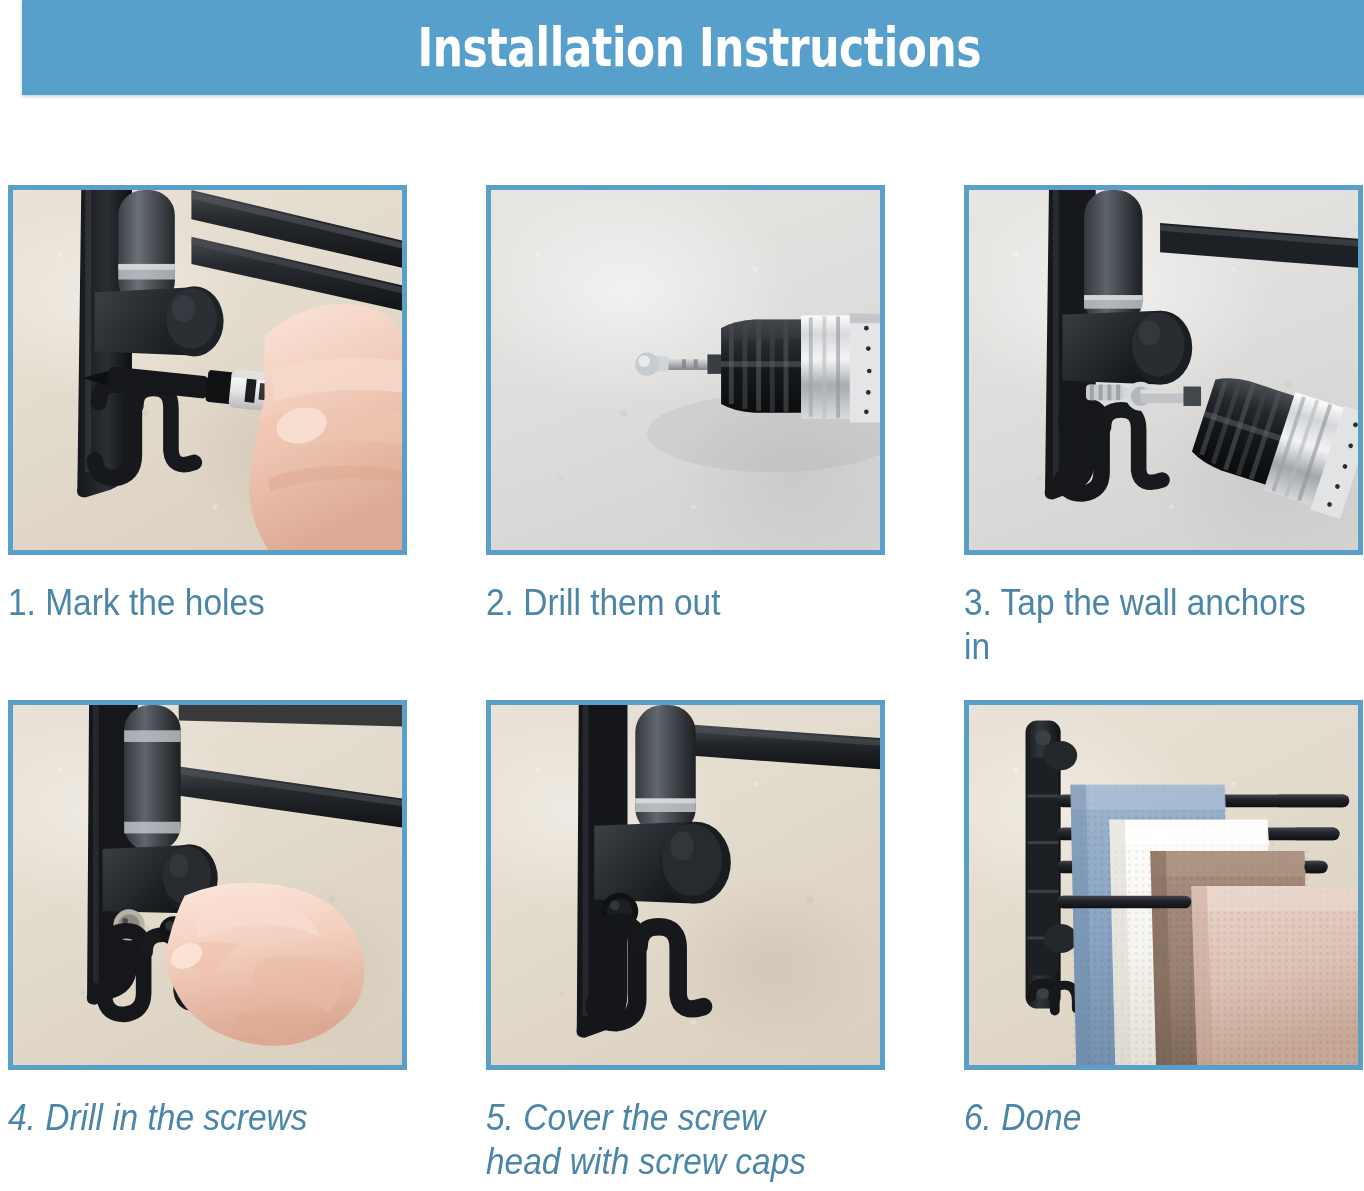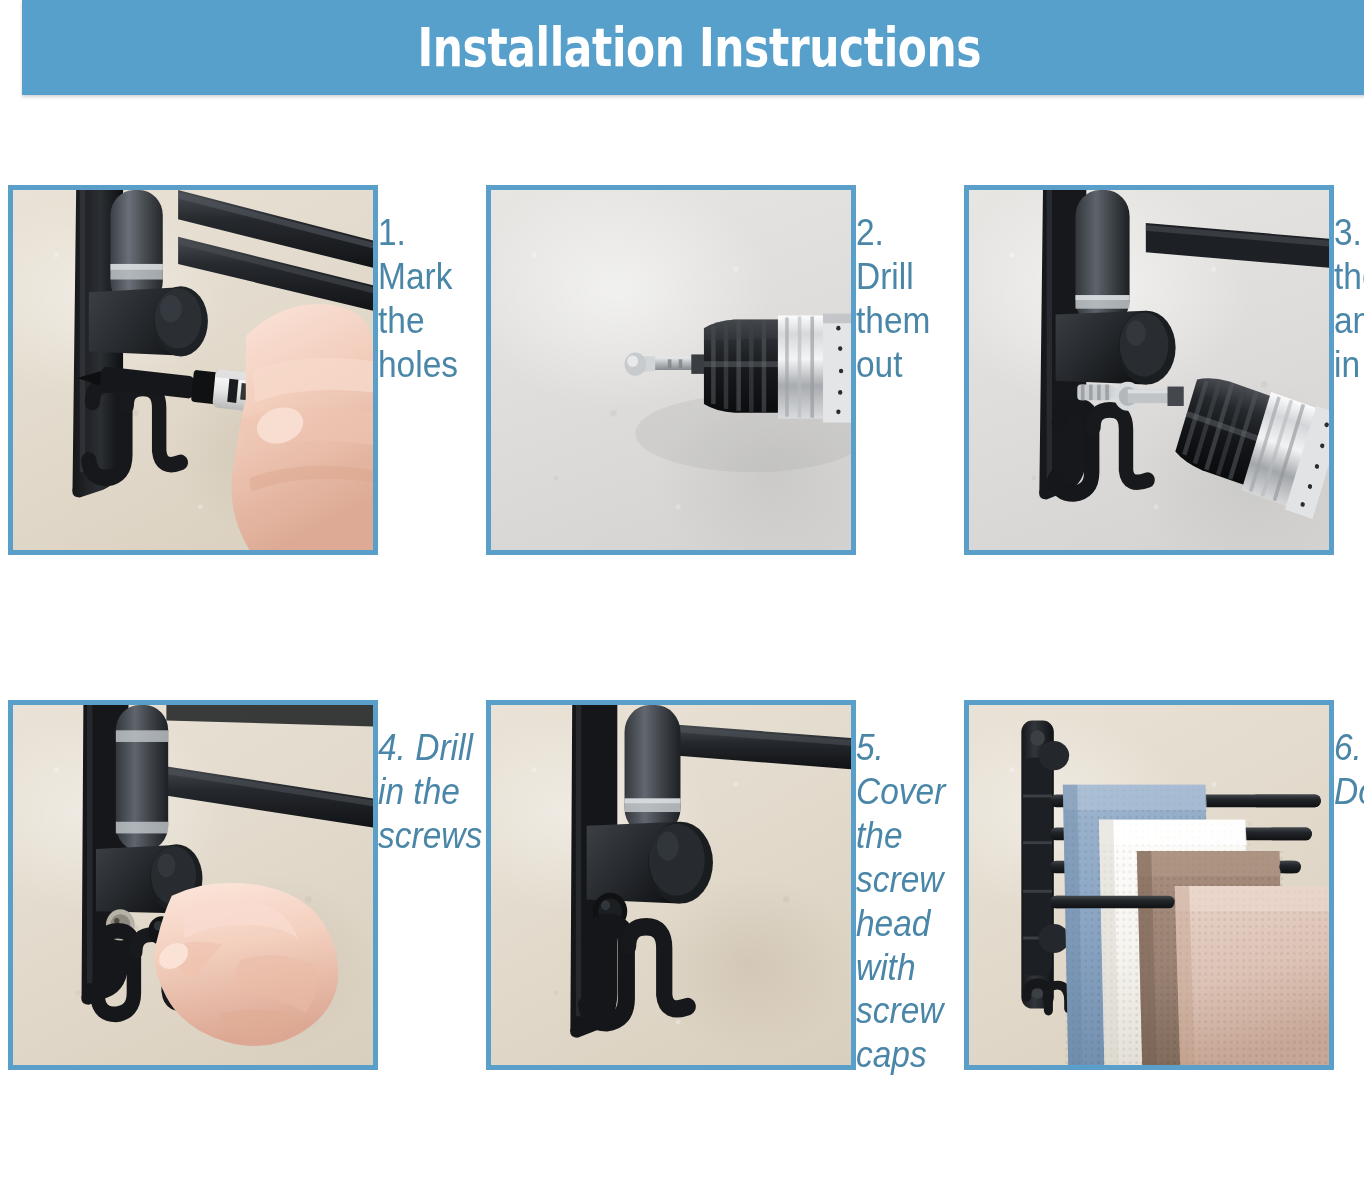--- a/index.html
+++ b/index.html
@@ -57,20 +57,21 @@
     gap: 79px;
     margin-bottom: 0;
   }
   .step-row.row-1 { height: 515px; }
   .step-row.row-2 { height: 490px; font-style: italic; }
 
   .step-cell {
     width: 399px;
     flex: 0 0 399px;
     display: flex;
+    flex-direction: column;
   }
 
   .photo-frame {
     width: 399px;
     height: 370px;
     border: 5px solid #5a9fc9;
     background: #d8d3ca;
     position: relative;
     overflow: hidden;
     flex: 0 0 370px;

